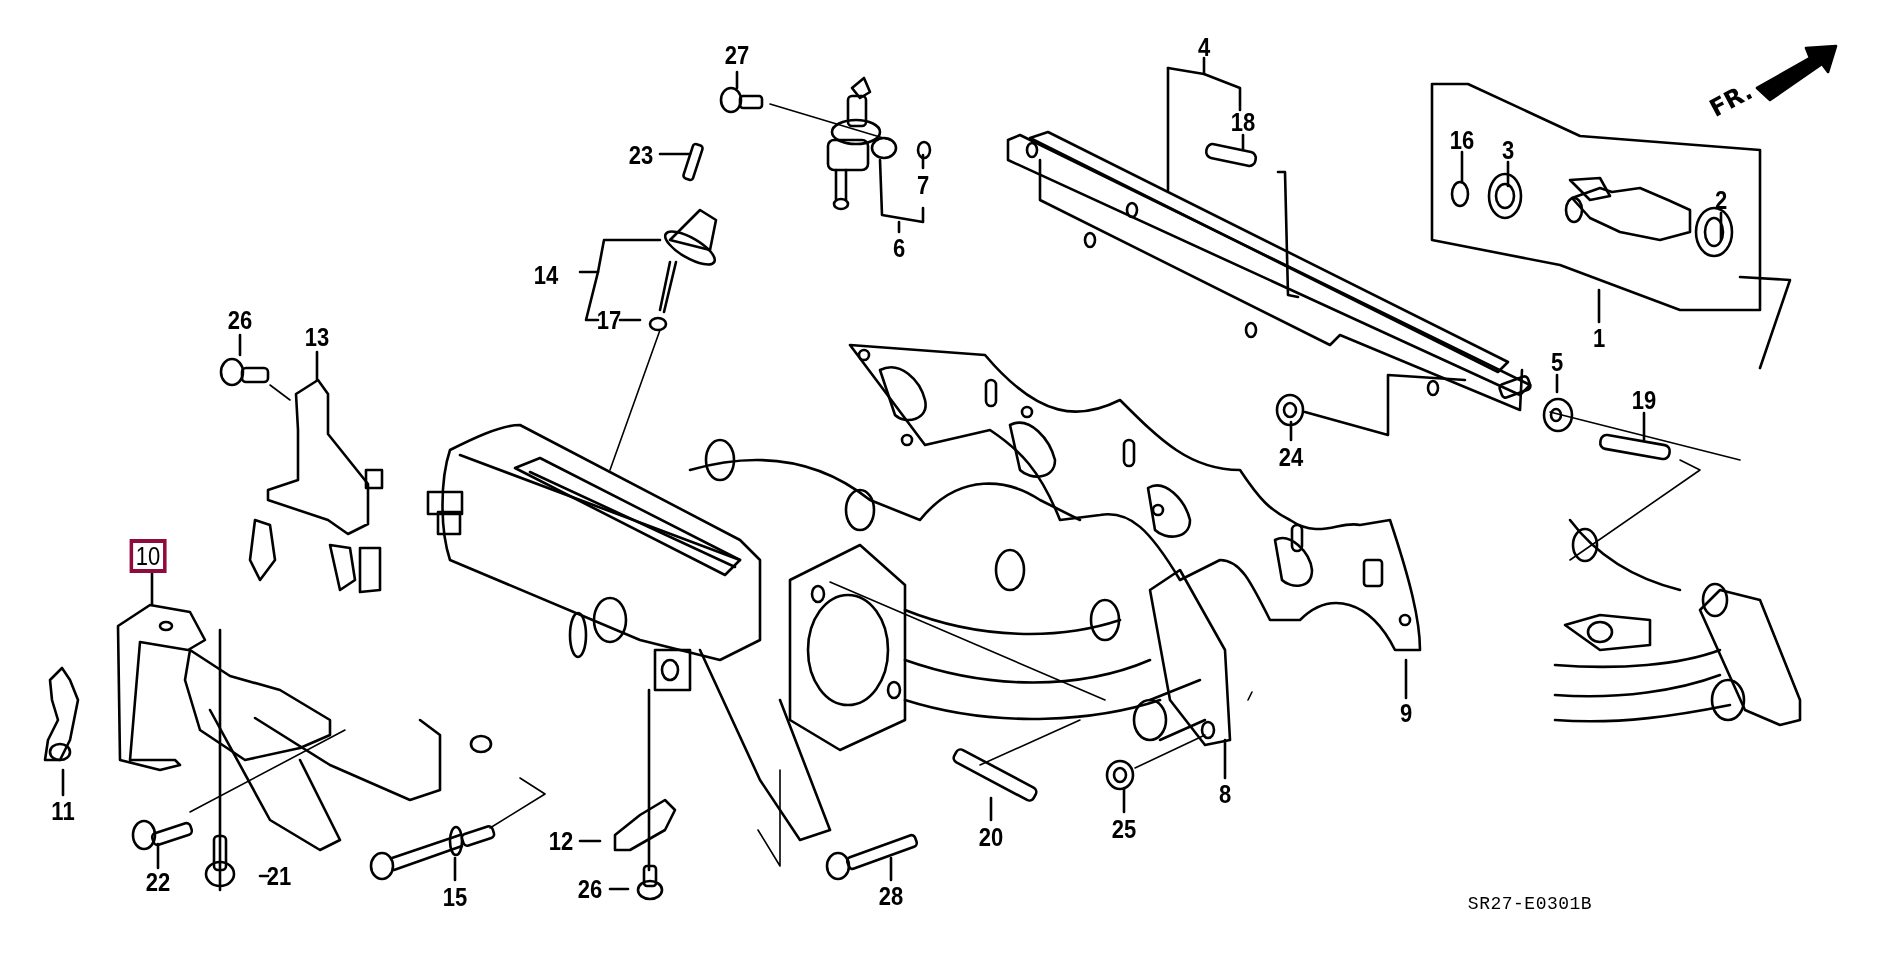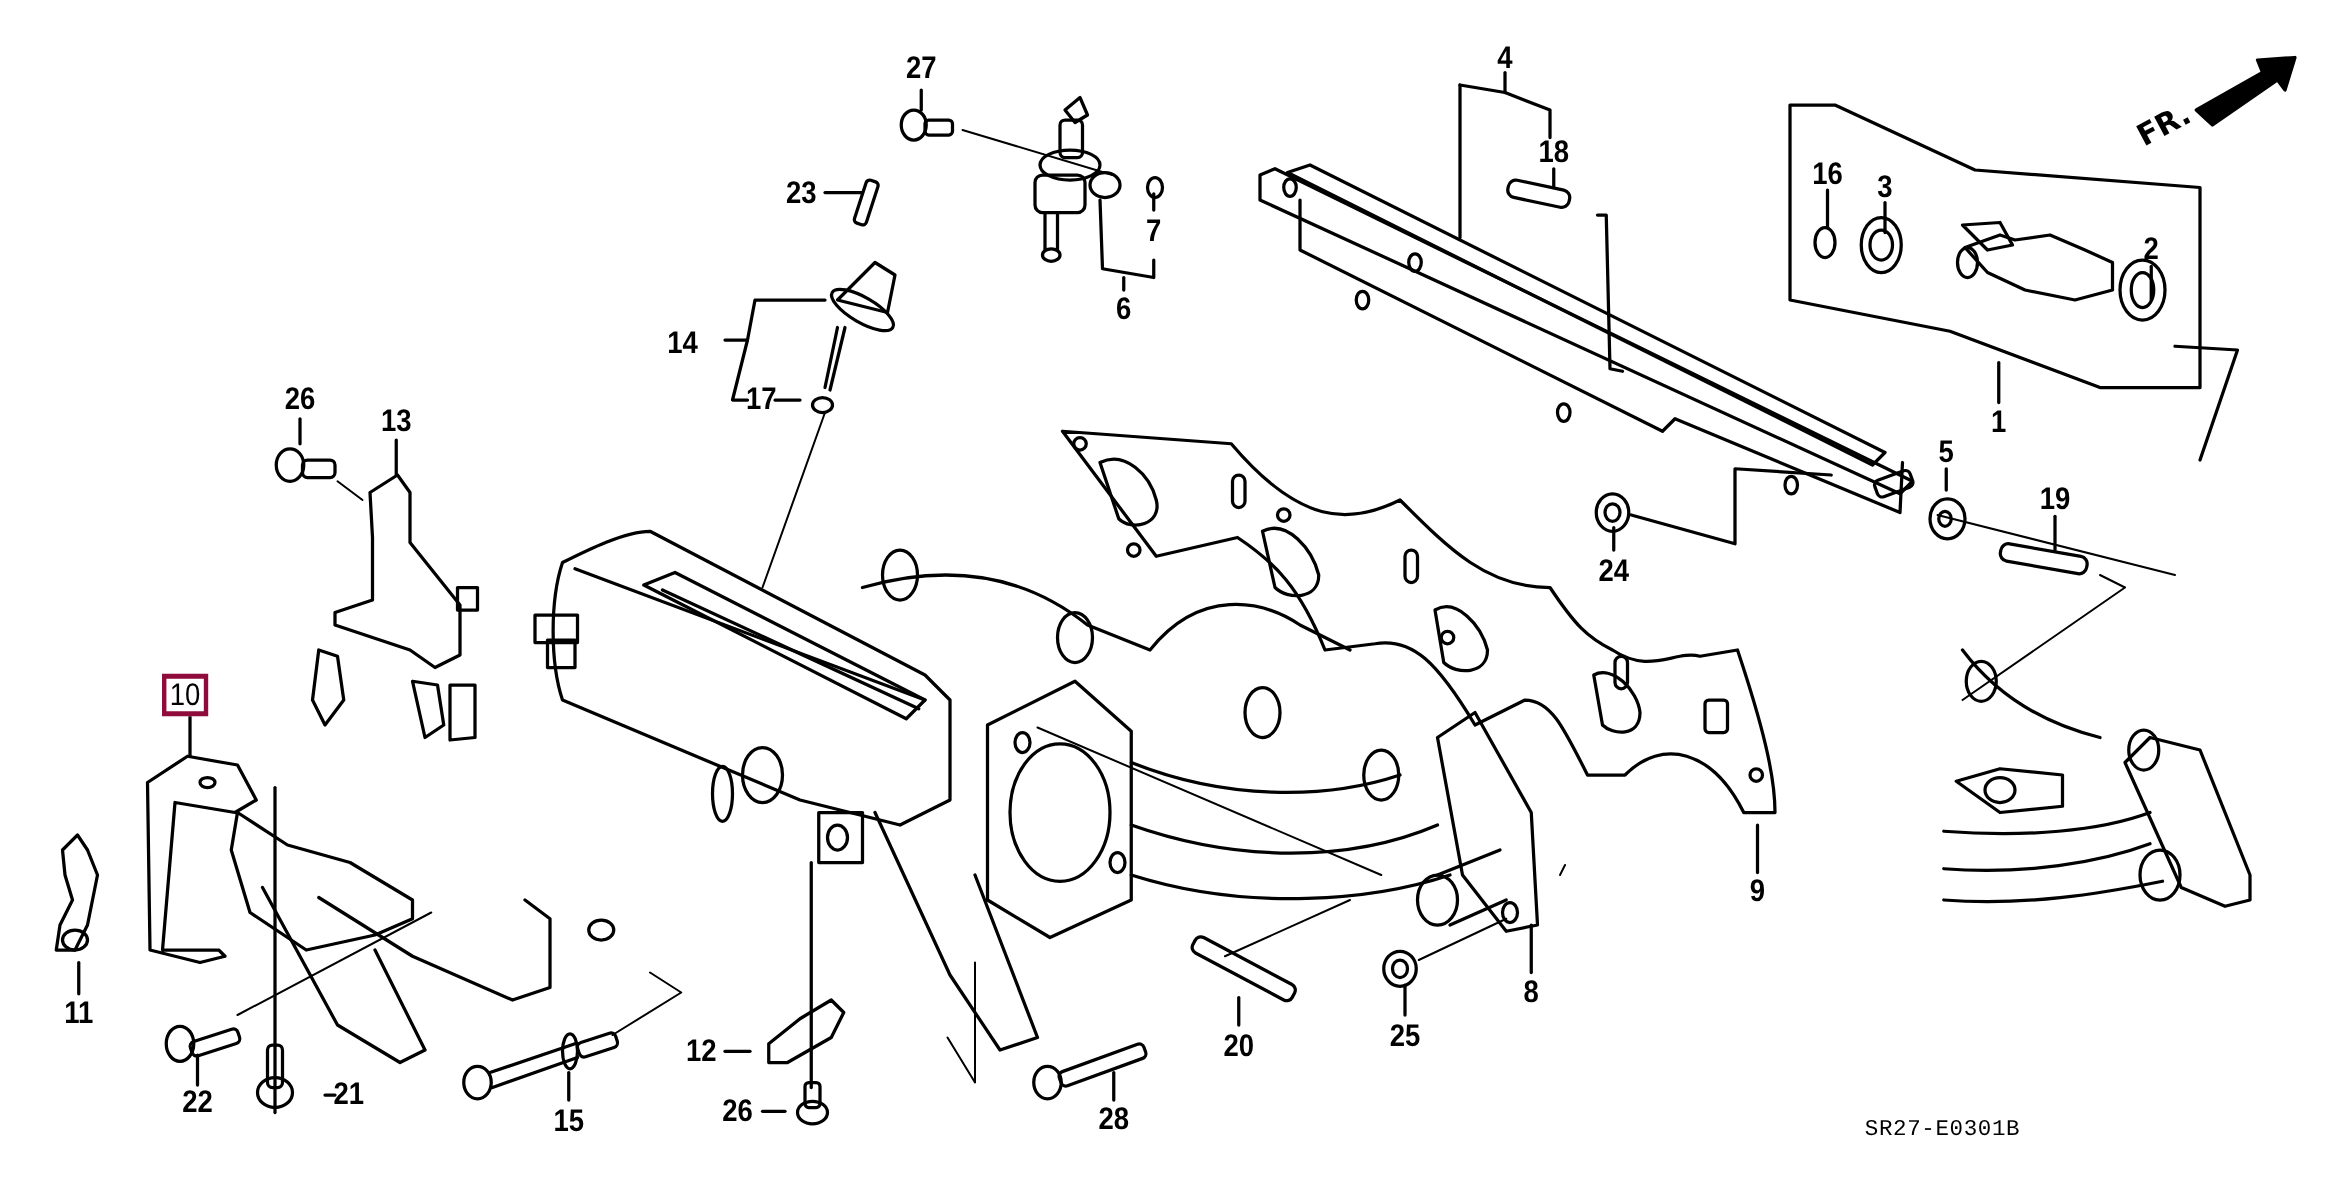--- a/index.html
+++ b/index.html
@@ -289,13 +289,13 @@
 <div class="callout" style="left:279px;  top:876px;">21</div>
 <div class="callout" style="left:158px;  top:882px;">22</div>
 <div class="callout" style="left:641px;  top:155px;">23</div>
 <div class="callout" style="left:1291px; top:457px;">24</div>
 <div class="callout" style="left:1124px; top:829px;">25</div>
 <div class="callout" style="left:240px;  top:320px;">26</div>
 <div class="callout" style="left:590px;  top:889px;">26</div>
 <div class="callout" style="left:737px;  top:55px;">27</div>
 <div class="callout" style="left:891px;  top:896px;">28</div>
 
-<div class="code" style="left:1530px; top:904px;margin-left:24px;">SR27-E0301B</div>
+<div class="code" style="left:1530px; top:904px;">SR27-E0301B</div>
 
 </body></html>

